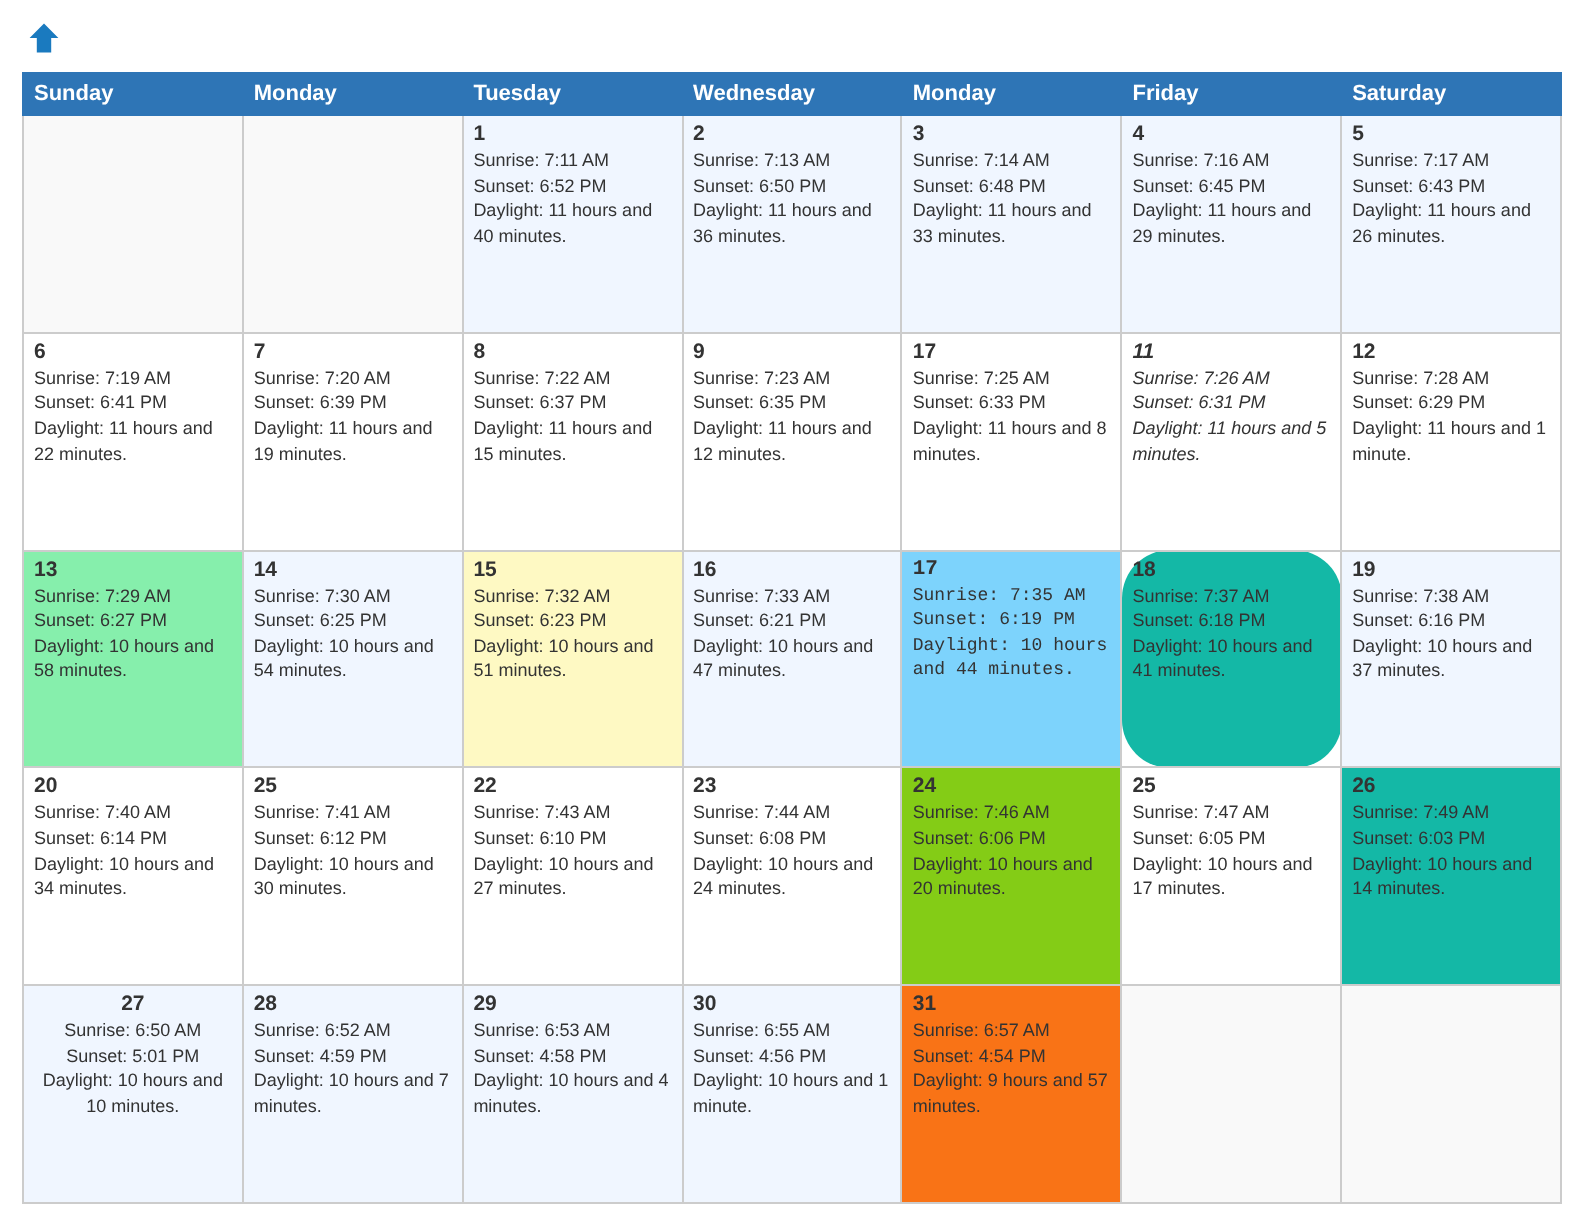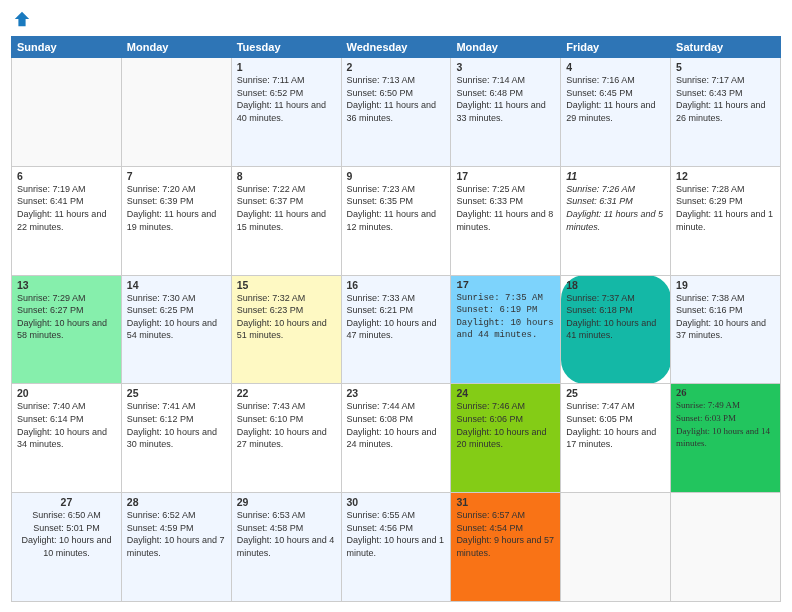--- a/index.html
+++ b/index.html
@@ -235,21 +235,21 @@
             <div class="day-detail">Sunrise: 7:44 AM<br>Sunset: 6:08 PM<br>Daylight: 10 hours and 24 minutes.</div>
           </td>
           <td style="background-color: #84cc16;">
             <span class="day-number">24</span>
             <div class="day-detail">Sunrise: 7:46 AM<br>Sunset: 6:06 PM<br>Daylight: 10 hours and 20 minutes.</div>
           </td>
           <td style="background-color: rgb(255, 255, 255);">
             <span class="day-number">25</span>
             <div class="day-detail">Sunrise: 7:47 AM<br>Sunset: 6:05 PM<br>Daylight: 10 hours and 17 minutes.</div>
           </td>
-          <td style="background-color: #22c55e; font-family: Liberation Serif, serif;">
+          <td style="background-color: #14b8a6;">
             <span class="day-number">26</span>
             <div class="day-detail">Sunrise: 7:49 AM<br>Sunset: 6:03 PM<br>Daylight: 10 hours and 14 minutes.</div>
           </td>
         </tr>
         <tr>
           <td style="background-color: rgb(240, 246, 255); text-align: center;">
             <span class="day-number">27</span>
             <div class="day-detail">Sunrise: 6:50 AM<br>Sunset: 5:01 PM<br>Daylight: 10 hours and 10 minutes.</div>
           </td>
           <td style="background-color: rgb(240, 246, 255);">

